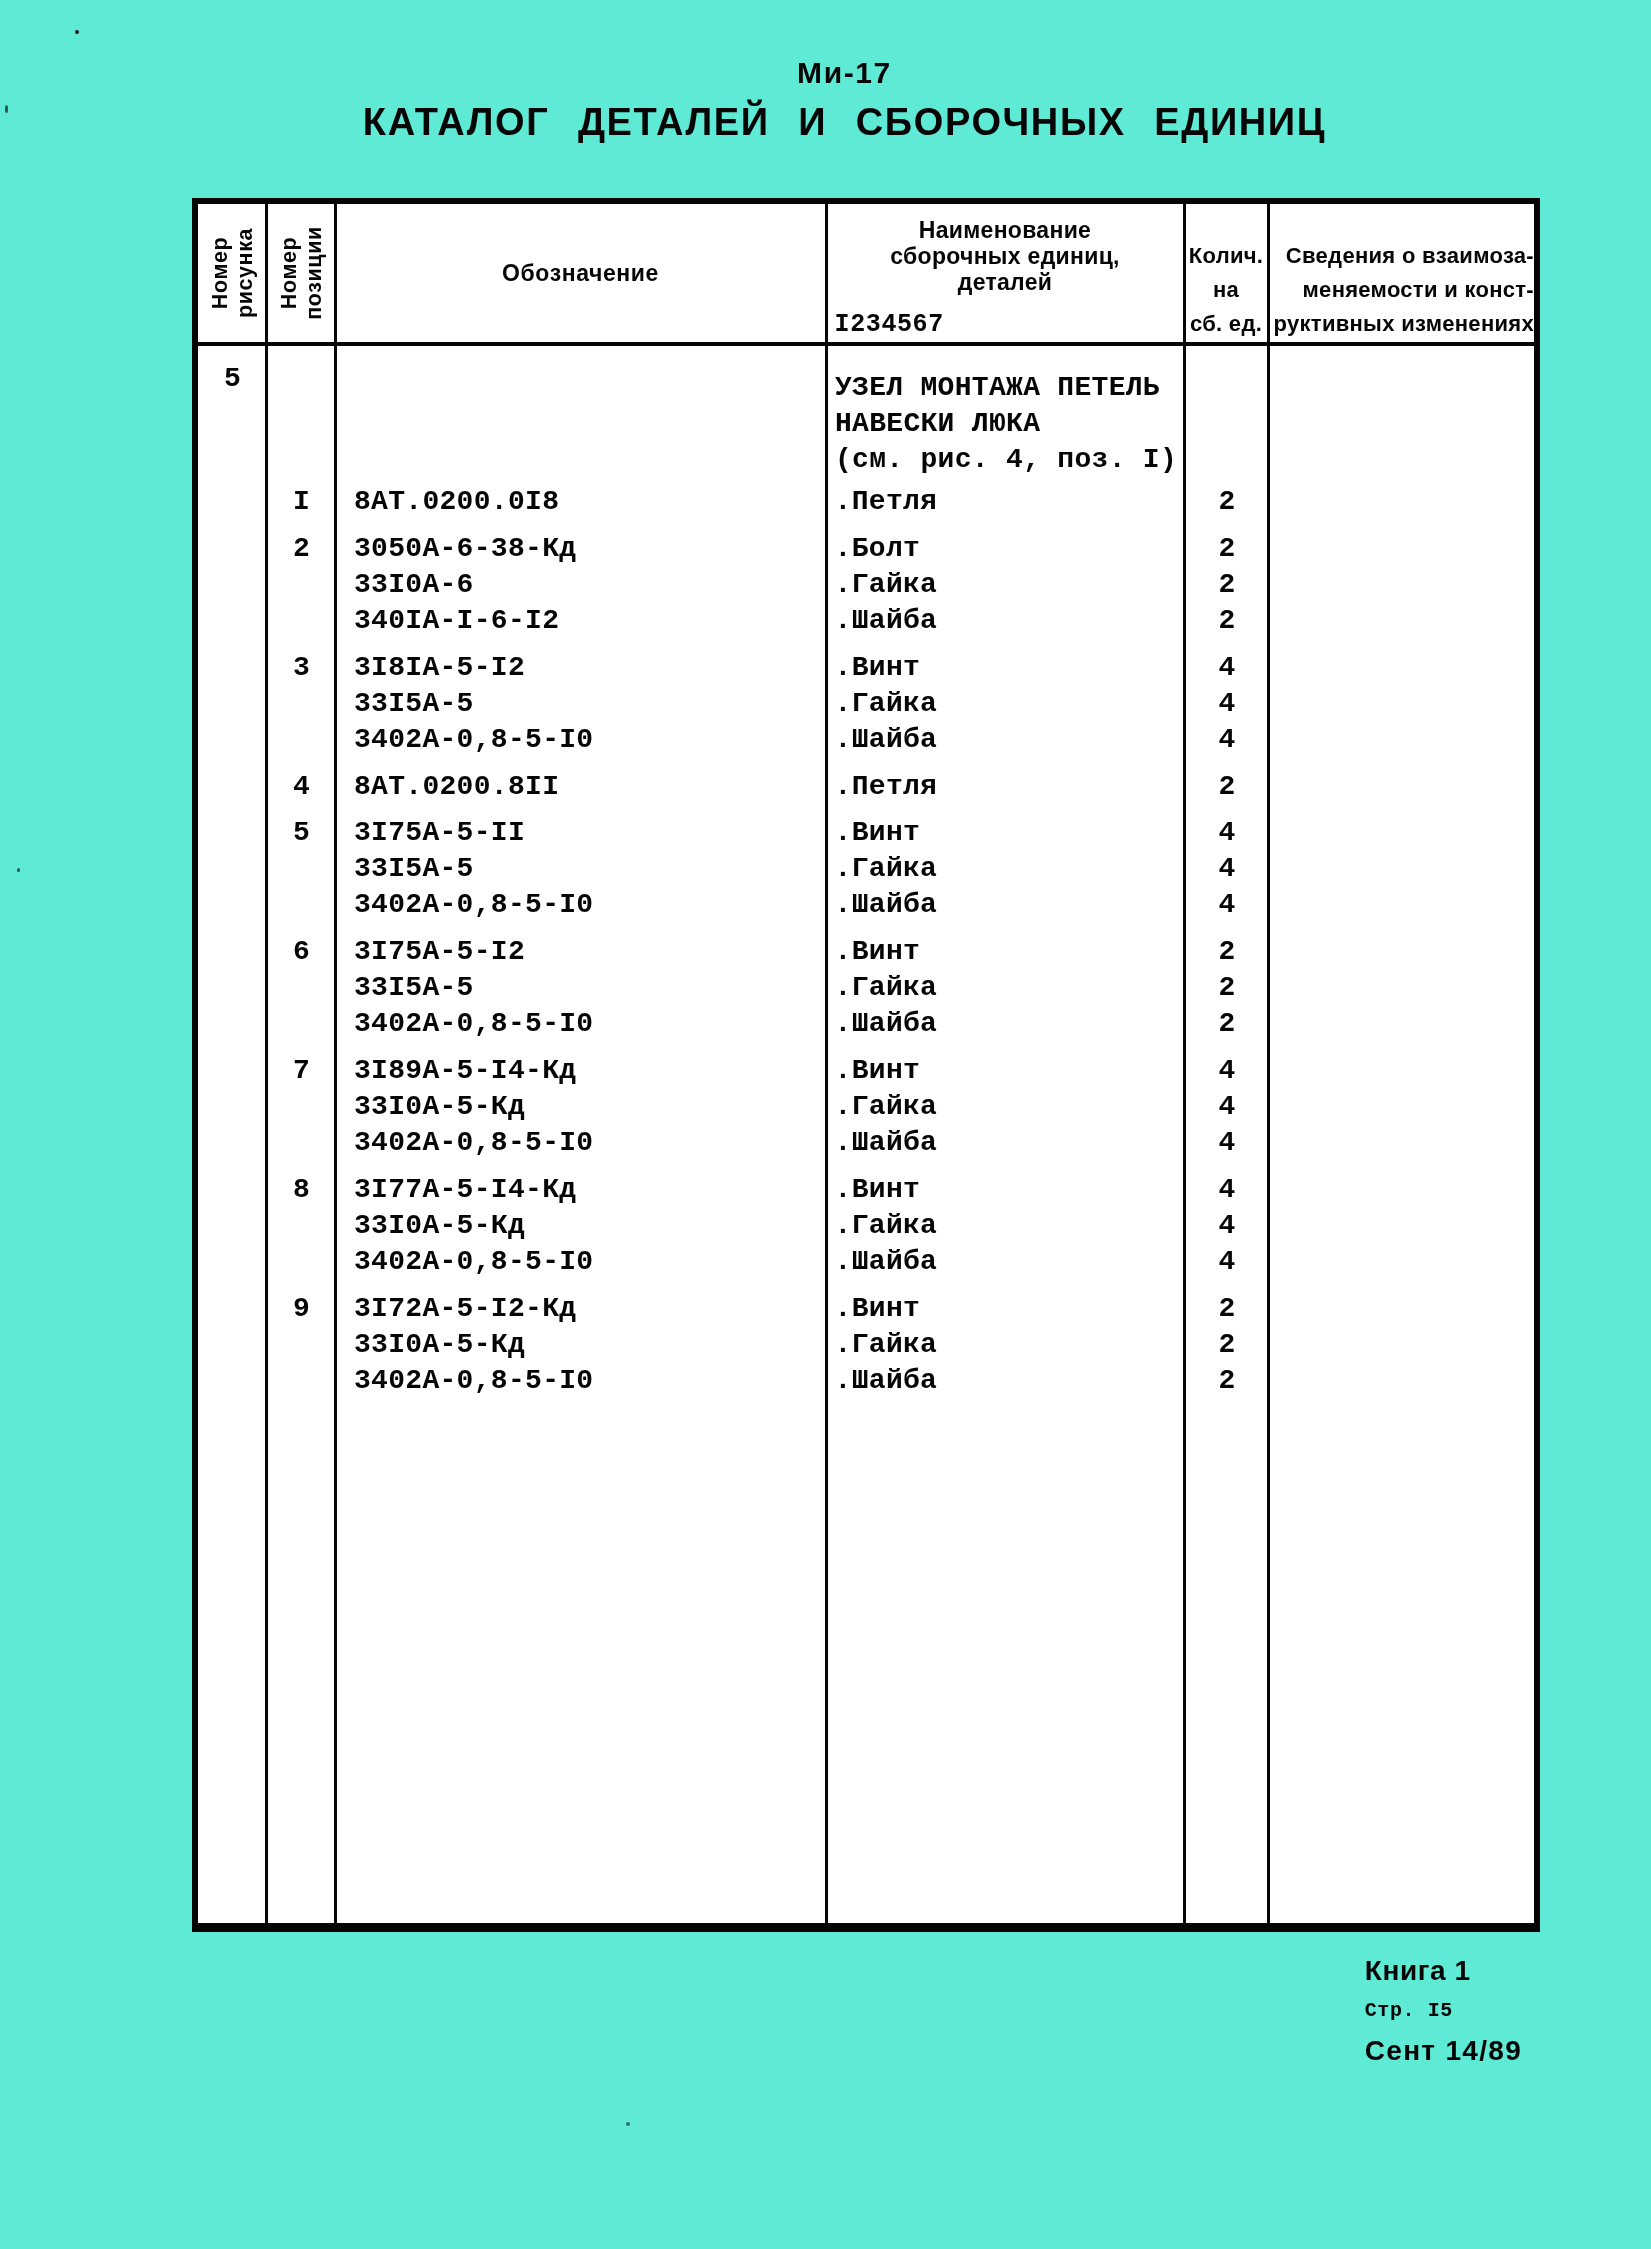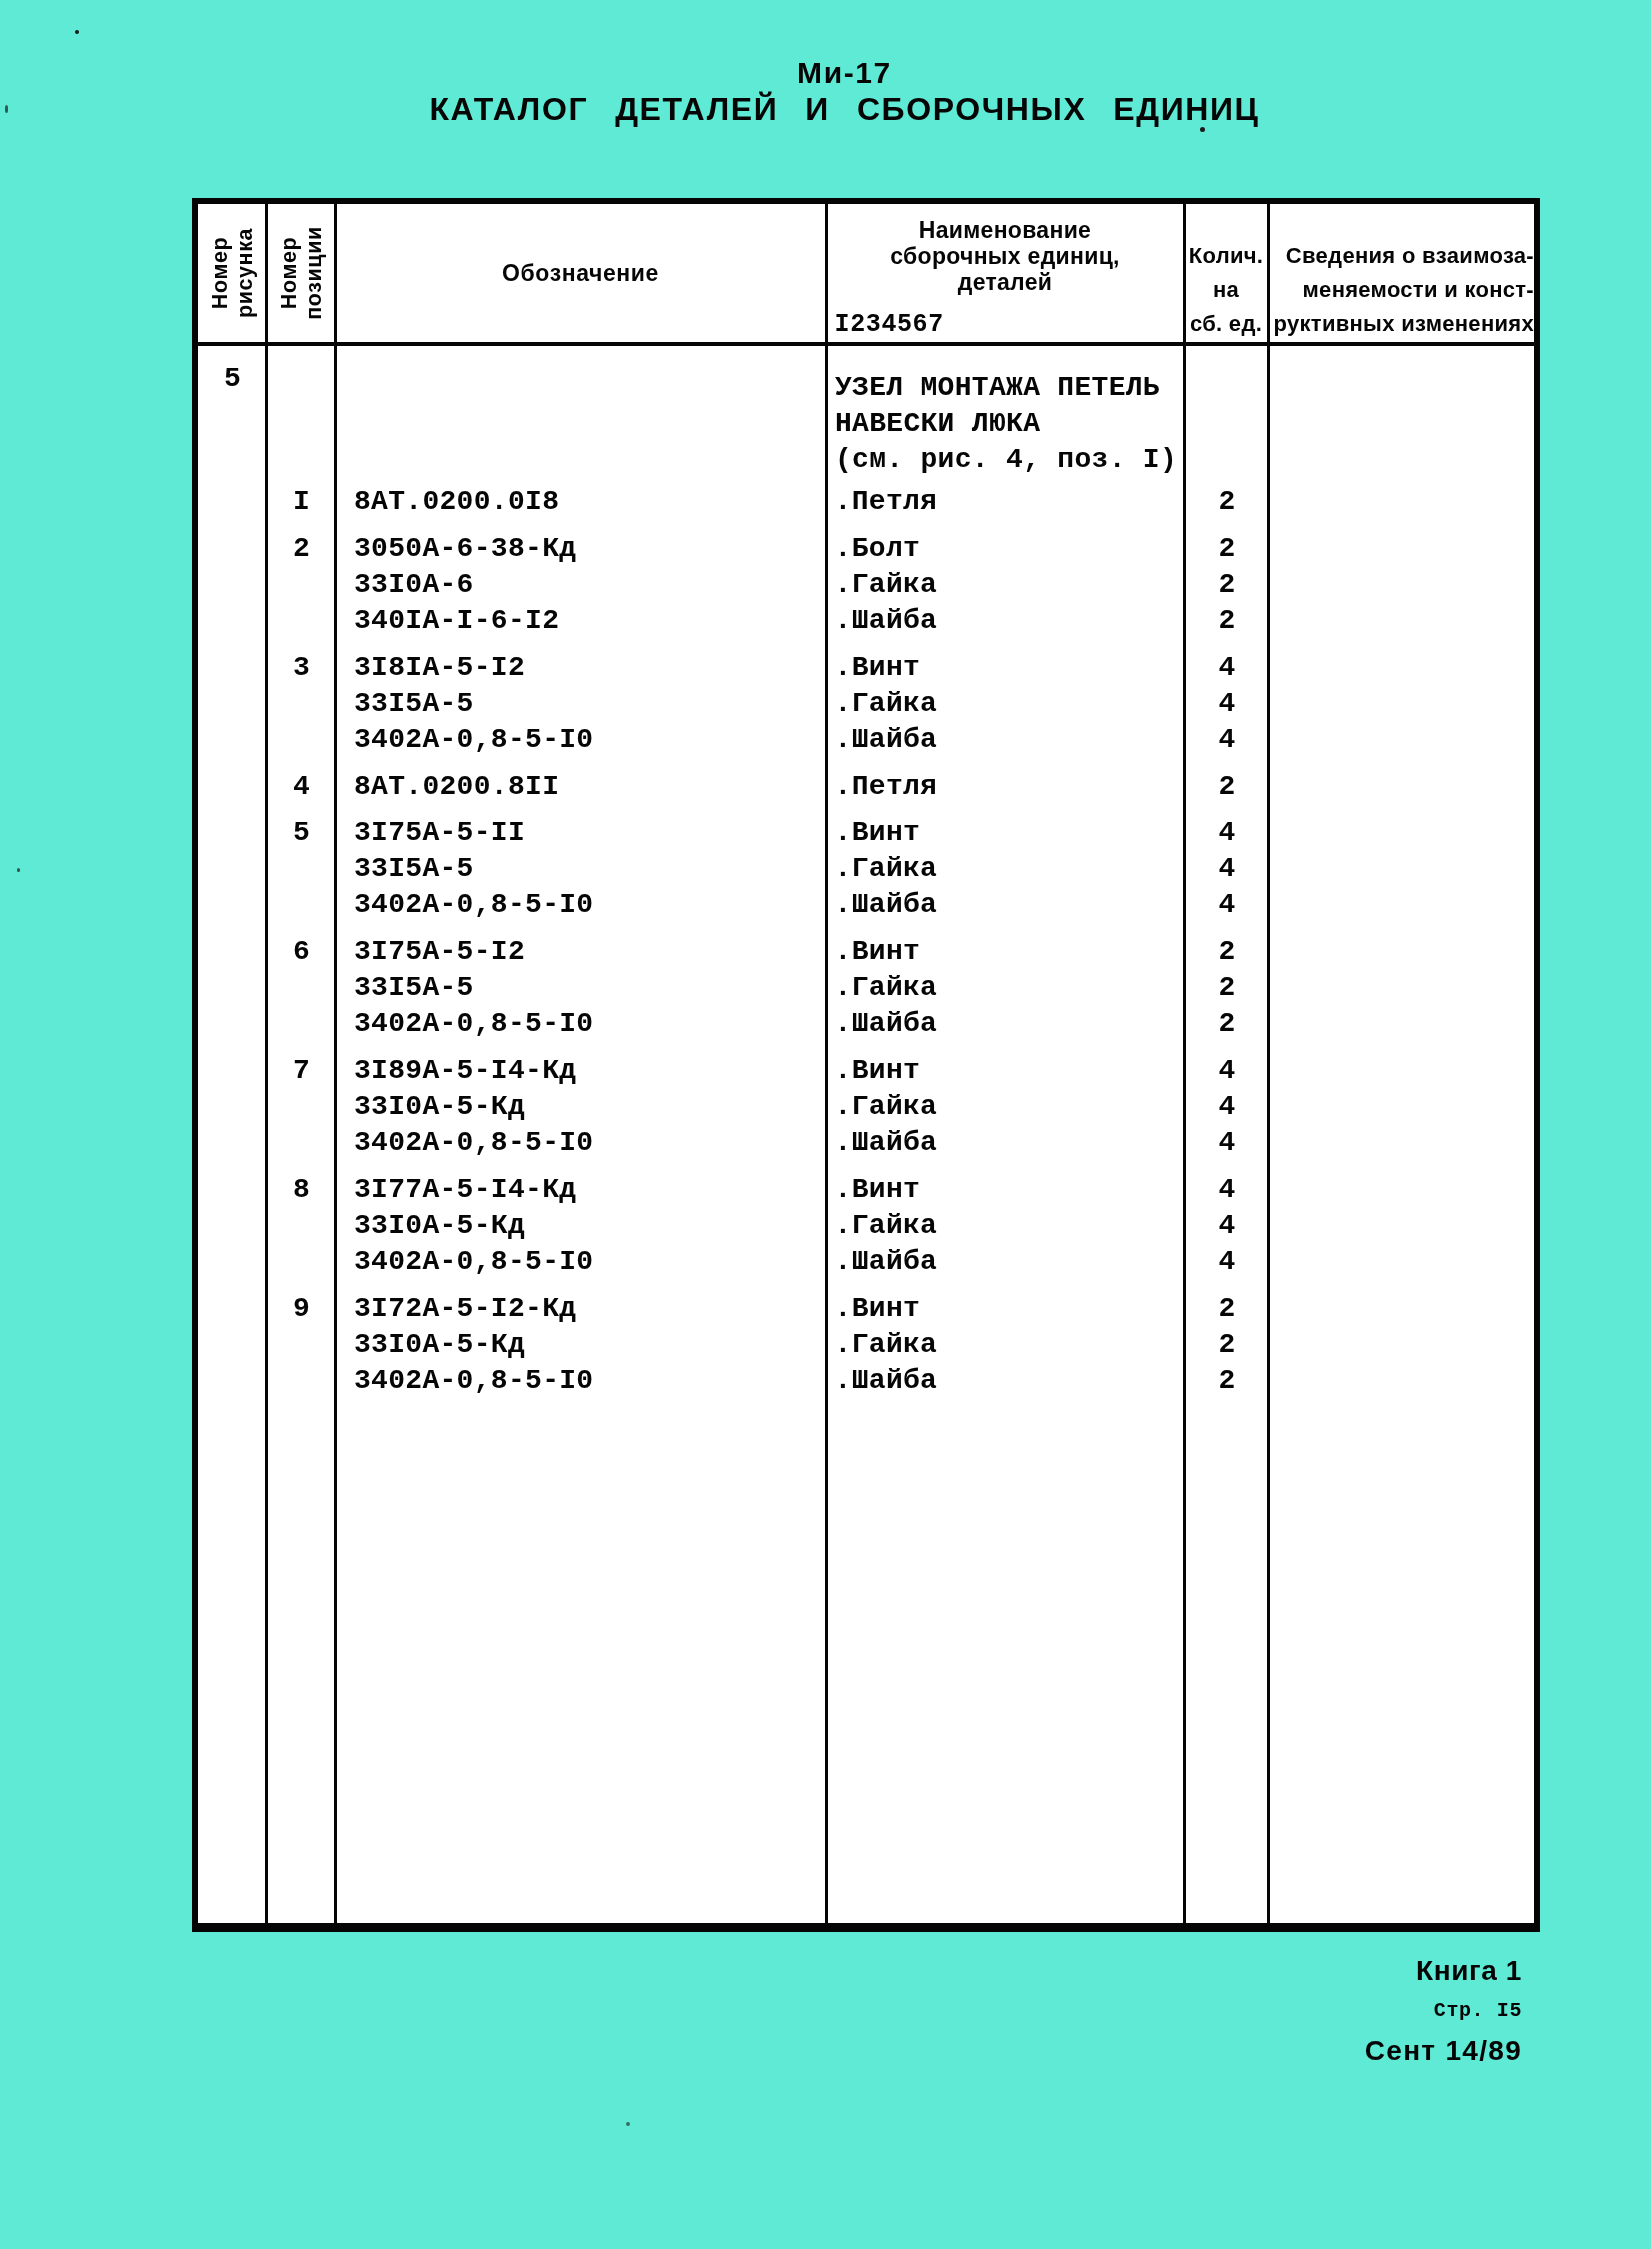--- a/index.html
+++ b/index.html
@@ -8,22 +8,22 @@
     overflow:hidden;color:#060606;
     font-family:"Liberation Sans",sans-serif;
   }
   
   .doc-header{position:absolute;left:160px;top:0;width:1369px;text-align:center;}
   .doc-code{
     position:absolute;left:0;top:56px;width:100%;
     font-size:30px;font-weight:700;letter-spacing:1.6px;
   }
   .doc-title{
-    position:absolute;left:0;top:91px;width:100%;
-    font-size:32px;font-weight:700;letter-spacing:1.6px;word-spacing:16.5px;
+    position:absolute;left:0;top:101px;width:100%;
+    font-size:38px;font-weight:700;letter-spacing:1.6px;word-spacing:16.5px;
   }
   
   .catalog-table{
     position:absolute;left:192px;top:198px;width:1348px;height:1734px;
     box-sizing:border-box;background:#fff;
     border:6.3px solid #050505;border-bottom-width:9px;
   }
   .vline{position:absolute;top:0;bottom:0;width:2.5px;background:#050505;}
   .v1{left:67px}.v2{left:136px}.v3{left:627px}.v4{left:985px}.v5{left:1069px}
   .hline{position:absolute;left:0;right:0;top:138px;height:3.8px;background:#050505;}
@@ -63,21 +63,21 @@
   .body-row{display:flex;height:36px;line-height:36px;}
   .body-row.new-group{margin-top:10.8px;}
   .body-row.new-group:first-child{margin-top:0;}
   .cell{box-sizing:border-box;white-space:nowrap;overflow:visible;}
   .c-fig{width:69px;}
   .c-pos{width:69px;text-align:center;}
   .c-desig{width:491px;padding-left:18px;}
   .c-name{width:358px;padding-left:7.6px;}
   .c-qty{width:84px;text-align:center;}
   
-  .footer{position:absolute;top:1951px;right:129px;text-align:right;line-height:40px;}
+  .footer{position:absolute;top:1951px;right:129px;text-align:left;line-height:40px;}
   .f-book{font-size:28px;font-weight:700;letter-spacing:0.6px;}
   .f-page{font-family:"Liberation Mono",monospace;font-size:20px;font-weight:700;letter-spacing:0.6px;}
   .f-date{font-size:28px;font-weight:700;letter-spacing:1.3px;}
   
   .speck{position:absolute;background:#1a1a1a;border-radius:50%;}
 </style>
 </head>
 <body>
 
 <div class="page">

